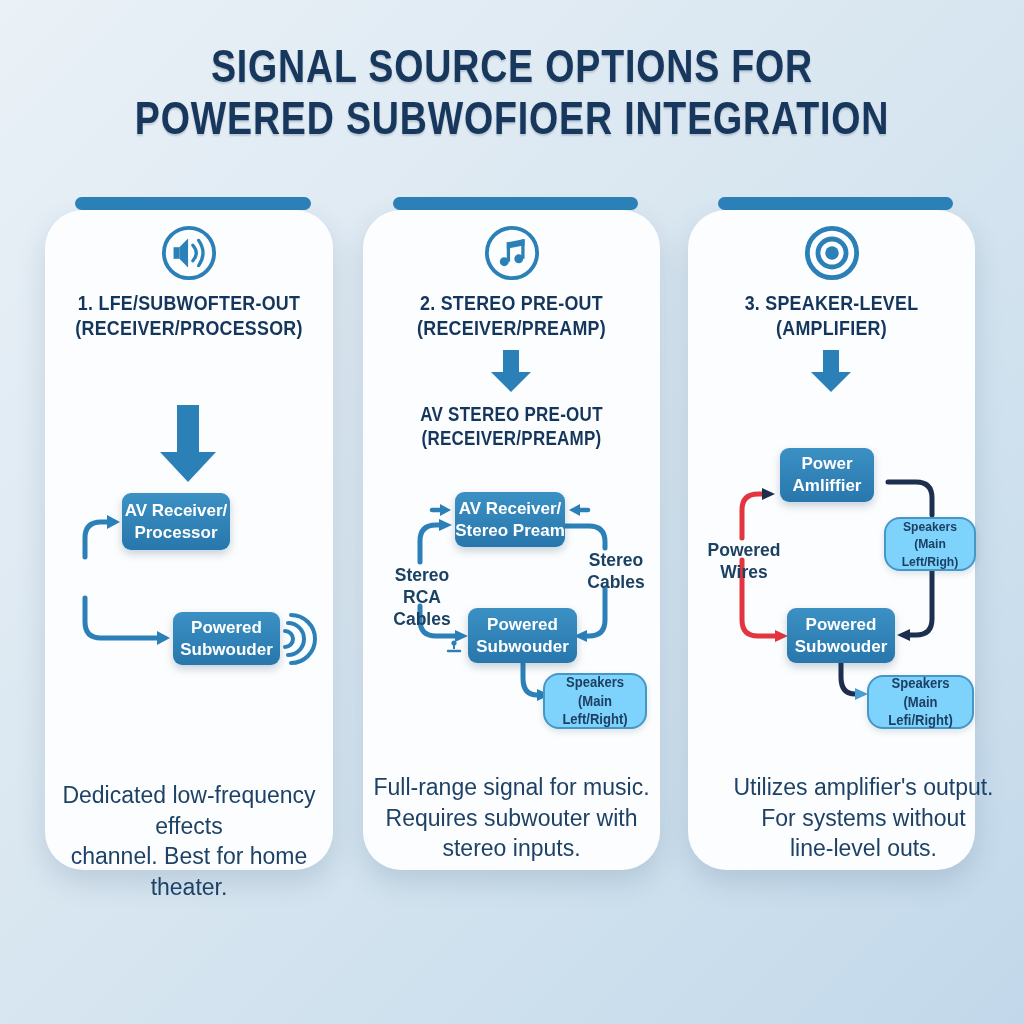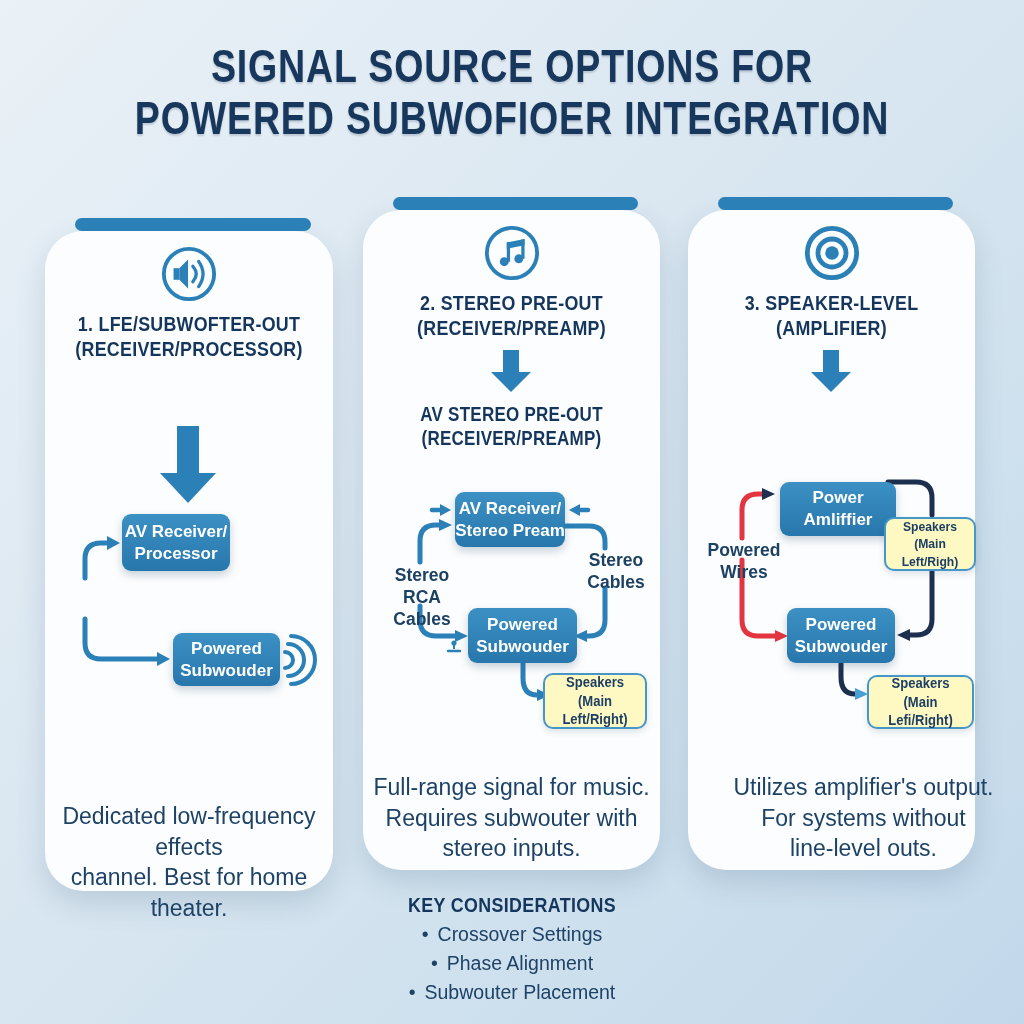--- a/index.html
+++ b/index.html
@@ -38,21 +38,21 @@
     letter-spacing:0.3px;
   }
   .flow-box{
     position:absolute;border-radius:9px;color:#ffffff;font-weight:bold;
     font-size:17px;line-height:1.28;text-align:center;white-space:pre-line;
     background:linear-gradient(180deg,#3b90c4,#2877ac);
     box-shadow:0 4px 8px rgba(40,80,110,0.25);
     display:flex;align-items:center;justify-content:center;
   }
   .outline-box{
-    position:absolute;border-radius:10px;border:2px solid #4796c8;background:#fef9c3;
+    position:absolute;border-radius:16px;border:2px solid #4796c8;background:#7dd3fc;
     color:#1d3f63;font-weight:bold;font-size:14.5px;line-height:1.3;text-align:center;
     white-space:pre-line;display:flex;align-items:center;justify-content:center;
     box-shadow:0 3px 6px rgba(40,80,110,0.15);
   }
   .outline-box .inner{transform:scaleX(0.9);}
   .cable-label{
     position:absolute;text-align:center;color:#1d4163;font-size:17.5px;
     font-weight:bold;line-height:1.25;white-space:pre-line;
   }
   .desc{
@@ -71,21 +71,21 @@
   .kc-bullet::before{content:"•";margin-right:9px;color:#1d4266;}
 </style>
 </head>
 <body>
 
 <div class="canvas">
 
   <div class="title title-line1">SIGNAL SOURCE OPTIONS FOR</div>
   <div class="title title-line2">POWERED SUBWOFIOER INTEGRATION</div>
 
-  <div class="card" style="left:45px;width:288px;margin-top:21px;">
+  <div class="card" style="left:45px;width:288px;">
     <div class="card-bar"></div>
 
     <div class="icon-wrap">
       <svg width="58" height="58" viewBox="0 0 60 60">
         <circle cx="30" cy="30" r="26" fill="none" stroke="#2b80b8" stroke-width="4"></circle>
         <rect x="14" y="24" width="6" height="12" fill="#2b80b8"></rect>
         <polygon points="20,24 29,15 29,45 20,36" fill="#2b80b8"></polygon>
         <path d="M34 22 Q41 30 34 38" fill="none" stroke="#2b80b8" stroke-width="3.4" stroke-linecap="round"></path>
         <path d="M40 17 Q49 30 40 43" fill="none" stroke="#2b80b8" stroke-width="3.4" stroke-linecap="round"></path>
       </svg>
@@ -224,21 +224,21 @@
       <polygon points="87,420 100,426 87,432" fill="#e2353f"></polygon>
       <g stroke="#1d2f4e" stroke-width="5" fill="none" stroke-linecap="round">
         <path d="M 200 272 L 228 272 Q 244 272 244 288 L 244 305"></path>
         <path d="M 244 359 L 244 409 Q 244 425 228 425 L 222 425"></path>
         <path d="M 153 453 L 153 467 Q 153 484 167 484"></path>
       </g>
       <polygon points="222,419 209,425 222,431" fill="#1d2f4e"></polygon>
       <polygon points="167,478 180,484 167,490" fill="#4a9fd4"></polygon>
     </svg>
 
-    <div class="flow-box" style="left:92px;top:272px;width:116px;height:54px;">
+    <div class="flow-box" style="left:92px;top:238px;width:94px;height:54px;">
       <span>Power
 Amliffier</span>
     </div>
 
     <div class="outline-box" style="left:196px;top:307px;width:88px;height:50px;font-size:13.5px;">
       <span class="inner">Speakers
 (Main Left/Righ)</span>
     </div>
 
     <div class="cable-label" style="left:0px;top:330px;width:112px;">Powered Wires</div>
@@ -251,26 +251,14 @@
     <div class="outline-box" style="left:179px;top:465px;width:103px;height:50px;">
       <span class="inner">Speakers
 (Main Lefi/Right)</span>
     </div>
 
     <div class="desc" style="top:562px;margin-left:32px;">Utilizes amplifier's output.
 For systems without
 line-level outs.</div>
   </div>
 
-  <div class="kc">
-    <div class="kc-heading">KEY CONSIDERATIONS</div>
-    <div class="kc-item">
-      <span class="kc-bullet"></span><span>Crossover Settings</span>
-    </div>
-    <div class="kc-item">
-      <span class="kc-bullet"></span><span>Phase Alignment</span>
-    </div>
-    <div class="kc-item">
-      <span class="kc-bullet"></span><span>Subwouter Placement</span>
-    </div>
-  </div>
 
 </div>
 
 </body></html>

